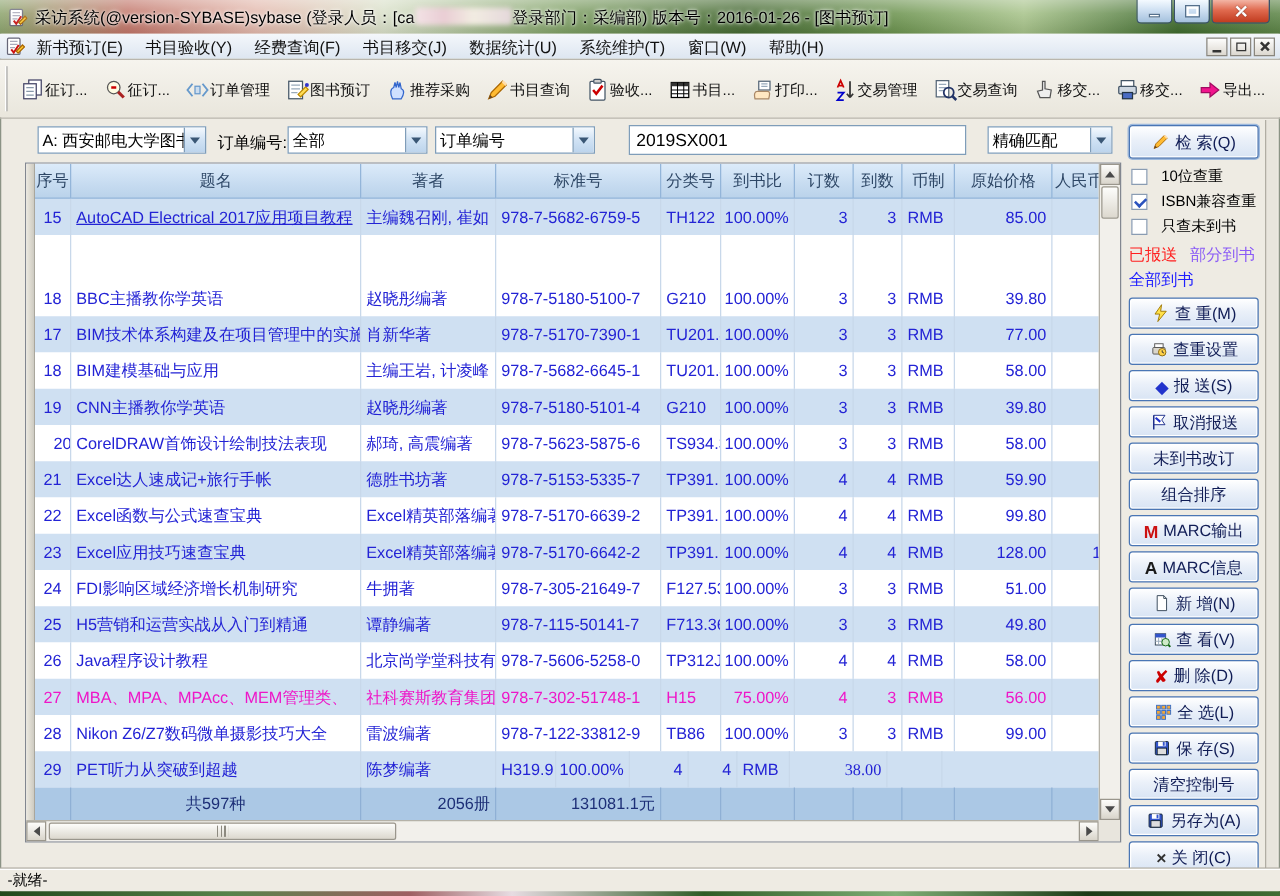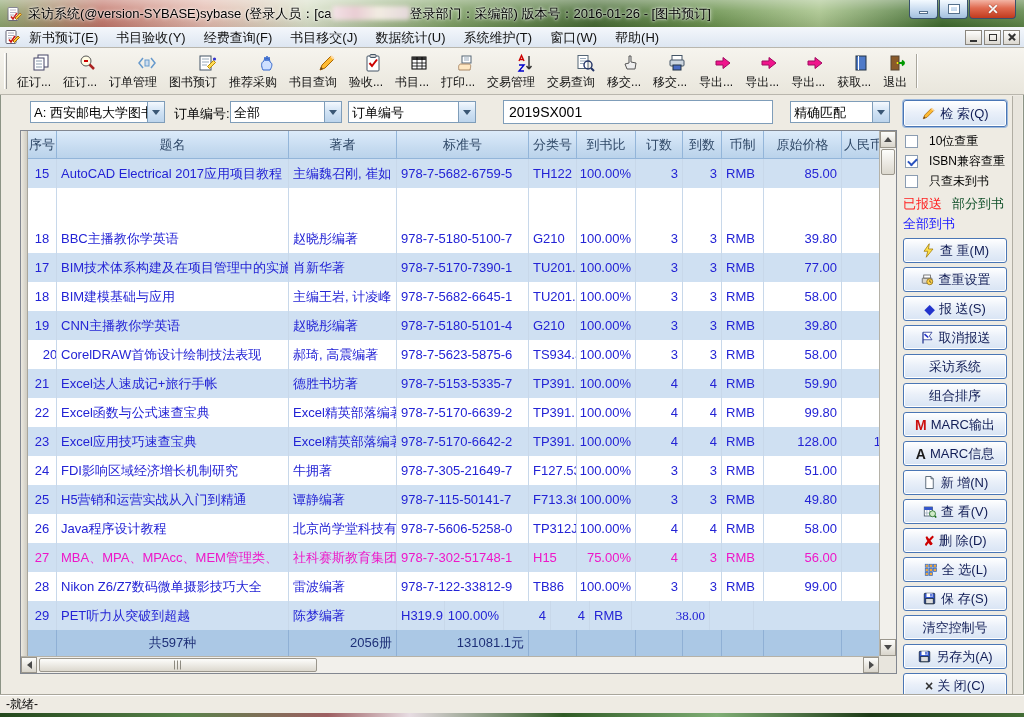--- a/index.html
+++ b/index.html
@@ -36,21 +36,21 @@
   .m-res{width:8px;height:7px;border:1px solid #333}
   .m-x1,.m-x2{position:absolute;left:50%;top:50%;width:9px;height:1.6px;background:#333}
   .m-x1{transform:translate(-50%,-50%) rotate(45deg)}
   .m-x2{transform:translate(-50%,-50%) rotate(-45deg)}
 
   
   .toolbar{position:absolute;left:0;top:48px;width:1024px;height:47px;background:linear-gradient(#f6f4ee,#e9e6dc);
     border-bottom:1px solid #b9b6ad;display:flex;align-items:stretch;padding:2px 2px}
   .gripper{width:3px;margin:3px 4px 3px 2px;border-left:1px solid #fff;border-right:1px solid #999}
   .tb-buttons{display:flex}
-  .tb-btn{display:flex;flex-direction:column;align-items:flex-end;justify-content:flex-start;padding:2px 5px 1px;border:1px solid transparent;border-radius:2px;cursor:default}
+  .tb-btn{display:flex;flex-direction:row;align-items:center;justify-content:flex-start;padding:2px 5px 1px;border:1px solid transparent;border-radius:2px;cursor:default}
   .tb-btn .ico{height:22px;display:flex;align-items:center}
   .tb-btn .ico svg{width:20px;height:20px}
   .tb-btn .tb-label{font-size:12px;color:#111;white-space:nowrap;margin-top:1px}
   .tb-sep{width:2px;margin:4px 3px;border-left:1px solid #a9a69c;border-right:1px solid #fff}
 
   
   .combo{position:absolute;height:22px;border:1px solid #7f9db9;background:#fff;display:flex;align-items:stretch;overflow:hidden}
   .combo-text{flex:1;font-size:13px;color:#000;padding:2px 3px;white-space:nowrap;overflow:hidden}
   .combo-btn{width:17px;border-left:1px solid #7f9db9;background:linear-gradient(#f4f9fe,#d0e2f4 50%,#bcd4ec);display:flex;align-items:center;justify-content:center}
   .combo-btn::after{content:"";border:4px solid transparent;border-top:5px solid #3a5775;margin-top:4px}
@@ -379,21 +379,21 @@
           <div class="tcell" style="width: 48px;">分类号</div>
           <div class="tcell" style="width: 59px;">到书比</div>
           <div class="tcell" style="width: 47px;">订数</div>
           <div class="tcell" style="width: 39px;">到数</div>
           <div class="tcell" style="width: 42px;">币制</div>
           <div class="tcell" style="width: 78px;">原始价格</div>
           <div class="tcell" style="width: 44px;">人民币</div>
         </div>
         <div class="trow drow odd">
           <div class="tcell a-center" style="width: 29px;">15</div>
-          <div class="tcell a-left" style="width: 232px;">AutoCAD Electrical 2017应用项目教程</div>
+          <div class="tcell a-left" style="width: 232px; text-decoration: underline;">AutoCAD Electrical 2017应用项目教程</div>
           <div class="tcell a-left" style="width: 108px;">主编魏召刚, 崔如</div>
           <div class="tcell a-left" style="width: 132px;">978-7-5682-6759-5</div>
           <div class="tcell a-left" style="width: 48px;">TH122</div>
           <div class="tcell a-right" style="width: 59px;">100.00%</div>
           <div class="tcell a-right" style="width: 47px;">3</div>
           <div class="tcell a-right" style="width: 39px;">3</div>
           <div class="tcell a-left" style="width: 42px;">RMB</div>
           <div class="tcell a-right" style="width: 78px;">85.00</div>
           <div class="tcell a-right" style="width: 44px;"></div>
         </div>
@@ -648,21 +648,21 @@
           <span class="cb-box checked"></span>
           <span class="cb-label">ISBN兼容查重</span>
         </label>
         <label class="cb-row">
           <span class="cb-box"></span>
           <span class="cb-label">只查未到书</span>
         </label>
       </div>
     <div class="legend" id="legend">
         <span style="color: rgb(255, 32, 32);">已报送</span>
-        <span style="color: #14532d;">部分到书</span>
+        <span style="color: #8b5cf6;">部分到书</span>
         <span style="color: rgb(32, 32, 255);">全部到书</span>
       </div>
     <div class="sb-list" id="sb-list">
         <div class="sb-btn">
           <span class="ico">
             <svg viewBox="0 0 20 20">
               <path d="M11 1 L4 11 H9 L7 19 L16 8 H10 Z" fill="#ffe14a" stroke="#a07800"></path>
             </svg>
           </span>
           <span>查 重(M)</span>
@@ -686,21 +686,21 @@
           <span class="ico">
             <svg viewBox="0 0 20 20">
               <path d="M4 3 L16 3 L12.5 8 L16 13 L4 13" fill="#fff" stroke="#1c2e8c"></path>
               <path d="M6 5.5 L11 10" stroke="#2233cc" stroke-width="2.2"></path>
               <path d="M4 3 V18" stroke="#1c2e8c" stroke-width="1.6"></path>
             </svg>
           </span>
           <span>取消报送</span>
         </div>
         <div class="sb-btn">
-          <span>采访系统</span>
+          <span>未到书改订</span>
         </div>
         <div class="sb-btn">
           <span>组合排序</span>
         </div>
         <div class="sb-btn">
           <span class="ico glyph" style="color: rgb(204, 17, 17);">M</span>
           <span>MARC输出</span>
         </div>
         <div class="sb-btn">
           <span class="ico glyph" style="color: rgb(26, 26, 26);">A</span>

